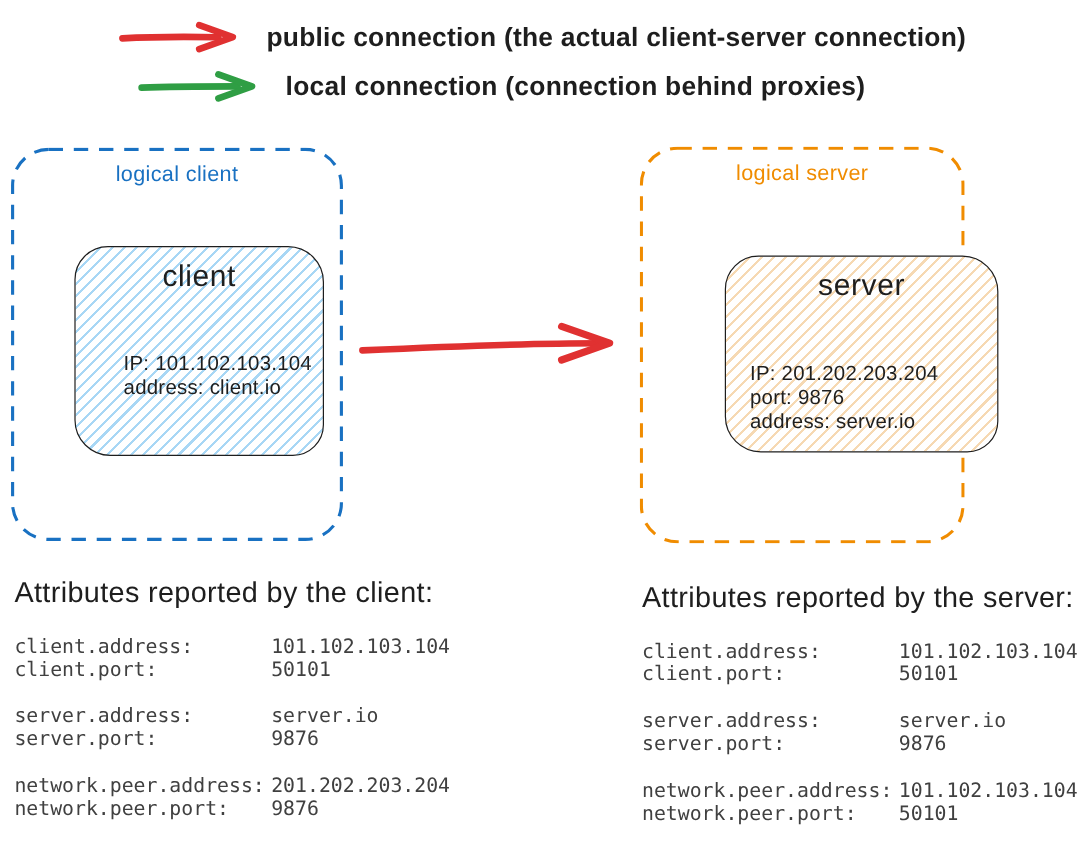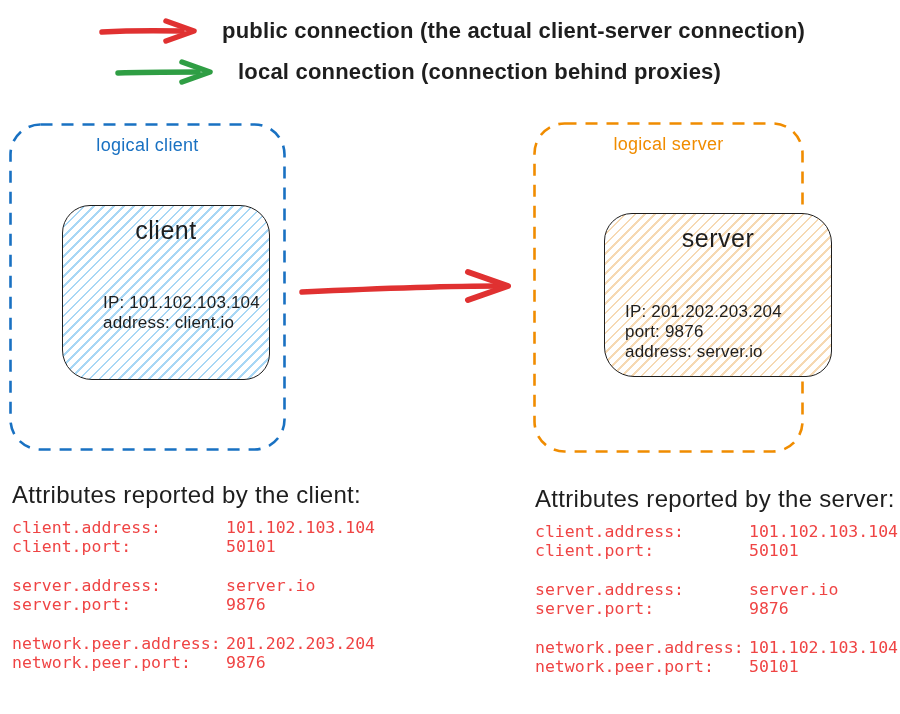--- a/index.html
+++ b/index.html
@@ -89,25 +89,25 @@
   .attrs.left  { left: 12px;  top: 482px; }
   .attrs.right { left: 535px; top: 486px; }
   .attrs-title {
     font-size: 24px;
     line-height: 26px;
     letter-spacing: 0.3px;
     color: #1e1e1e;
     white-space: nowrap;
   }
   .attrs-table {
-    margin-top: 10px;
+    margin-top: 21px;
     font-family: "DejaVu Sans Mono", monospace;
     font-size: 16.5px;
     line-height: 19px;
-    color: #ef4444;
+    color: #404040;
   }
   .attr-group { margin-bottom: 20px; }
   .attr-row { white-space: nowrap; }
   .attr-key { display: inline-block; width: 214px; }
   .attr-value { display: inline-block; }
 </style>
 </head>
 <body>
 
 <div class="canvas">

